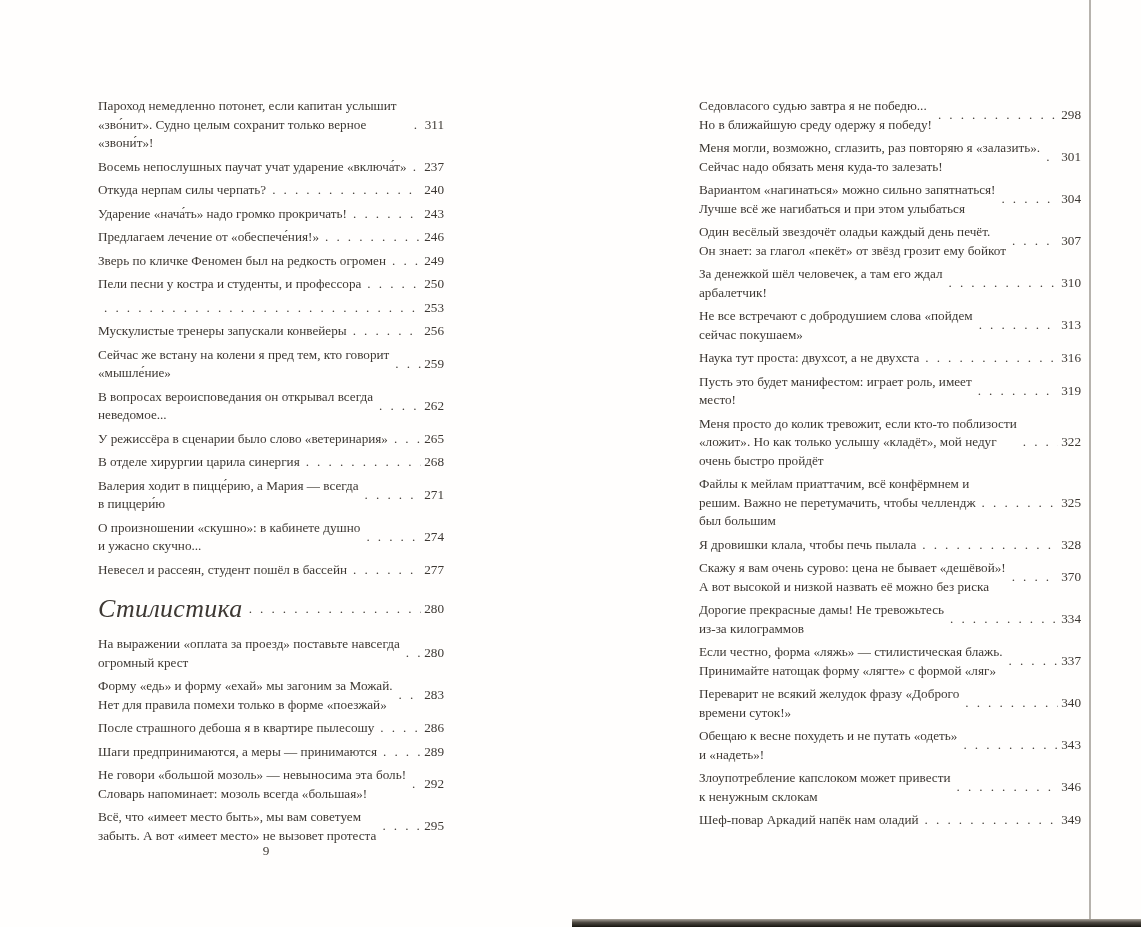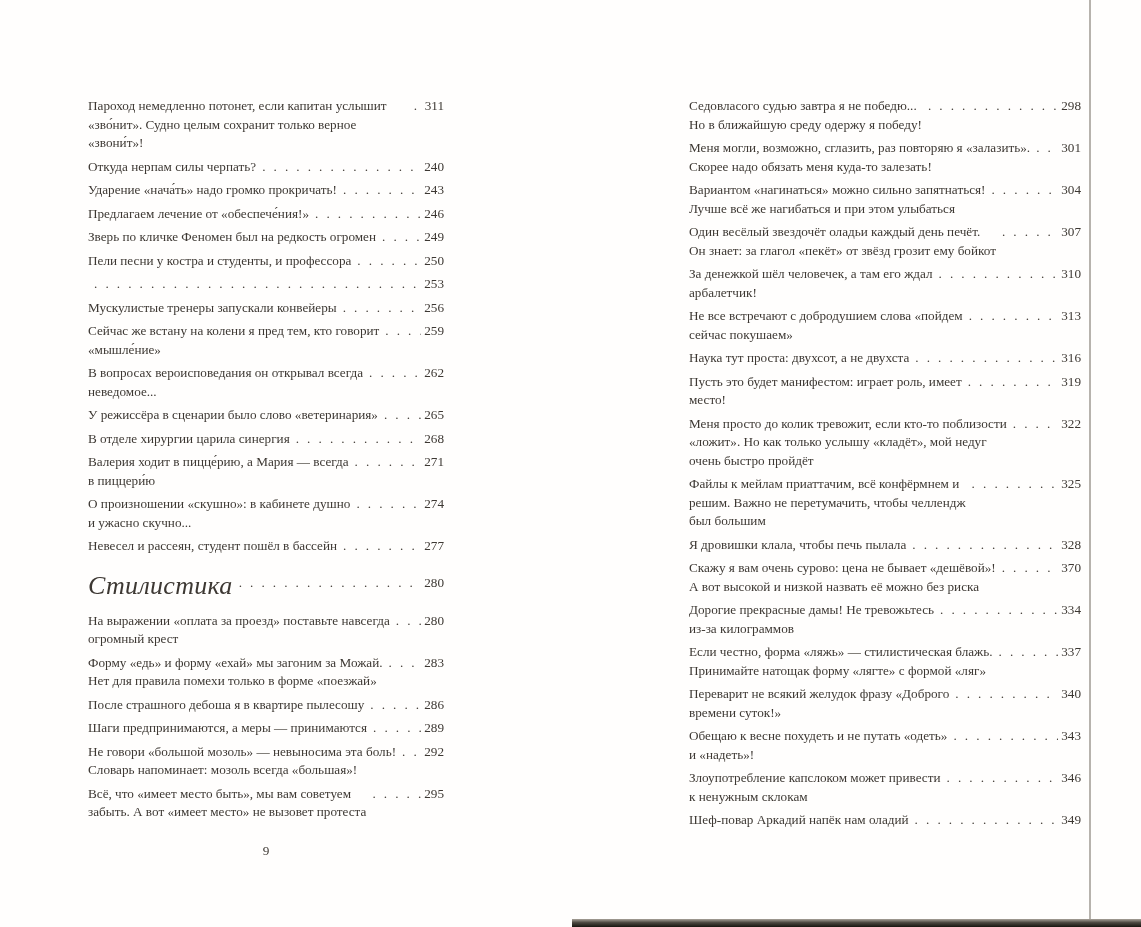--- a/index.html
+++ b/index.html
@@ -13,24 +13,25 @@
     width: 1141px; height: 927px;
     background: #fffefd;
     font-family: "Liberation Serif", "DejaVu Serif", serif;
     color: #3d3833;
   }
   .col { position: absolute; top: 97px; }
   .col-left  { left: 88px;  width: 356px; }
   .col-right { left: 689px; width: 392px; }
   .entry {
     display: flex;
-    align-items: flex-start;
+    align-items: center;
     margin-bottom: 5px;
     font-size: 13.2px;
     line-height: 18.5px;
+    margin-left: 10px;
   }
   .entry-text {
     white-space: pre-line;
     flex: 0 1 auto;
     min-width: 0;
   }
   .leader {
     flex: 1 1 0;
     min-width: 8px;
     overflow: hidden;
@@ -78,20 +79,25 @@
 
     <div>
 
         <div class="entry">
           <span class="entry-text">Пароход немедленно потонет, если капитан услышит
 «зво́нит». Судно целым сохранит только верное «звони́т»!</span>
           <span class="leader"></span>
           <span class="pagenum">311</span>
         </div>
 
+        <div class="entry">
+          <span class="entry-text">Восемь непослушных паучат учат ударение «включа́т»</span>
+          <span class="leader"></span>
+          <span class="pagenum">237</span>
+        </div>
 
         <div class="entry">
           <span class="entry-text">Откуда нерпам силы черпать?</span>
           <span class="leader"></span>
           <span class="pagenum">240</span>
         </div>
 
         <div class="entry">
           <span class="entry-text">Ударение «нача́ть» надо громко прокричать!</span>
           <span class="leader"></span>
@@ -230,21 +236,21 @@
 
         <div class="entry">
           <span class="entry-text">Седовласого судью завтра я не победю...
 Но в ближайшую среду одержу я победу!</span>
           <span class="leader"></span>
           <span class="pagenum">298</span>
         </div>
 
         <div class="entry">
           <span class="entry-text">Меня могли, возможно, сглазить, раз повторяю я «залазить».
-Скорее надо обязать меня куда-то залезать!</span>
+Сейчас надо обязать меня куда-то залезать!</span>
           <span class="leader"></span>
           <span class="pagenum">301</span>
         </div>
 
         <div class="entry">
           <span class="entry-text">Вариантом «нагинаться» можно сильно запятнаться!
 Лучше всё же нагибаться и при этом улыбаться</span>
           <span class="leader"></span>
           <span class="pagenum">304</span>
         </div>

